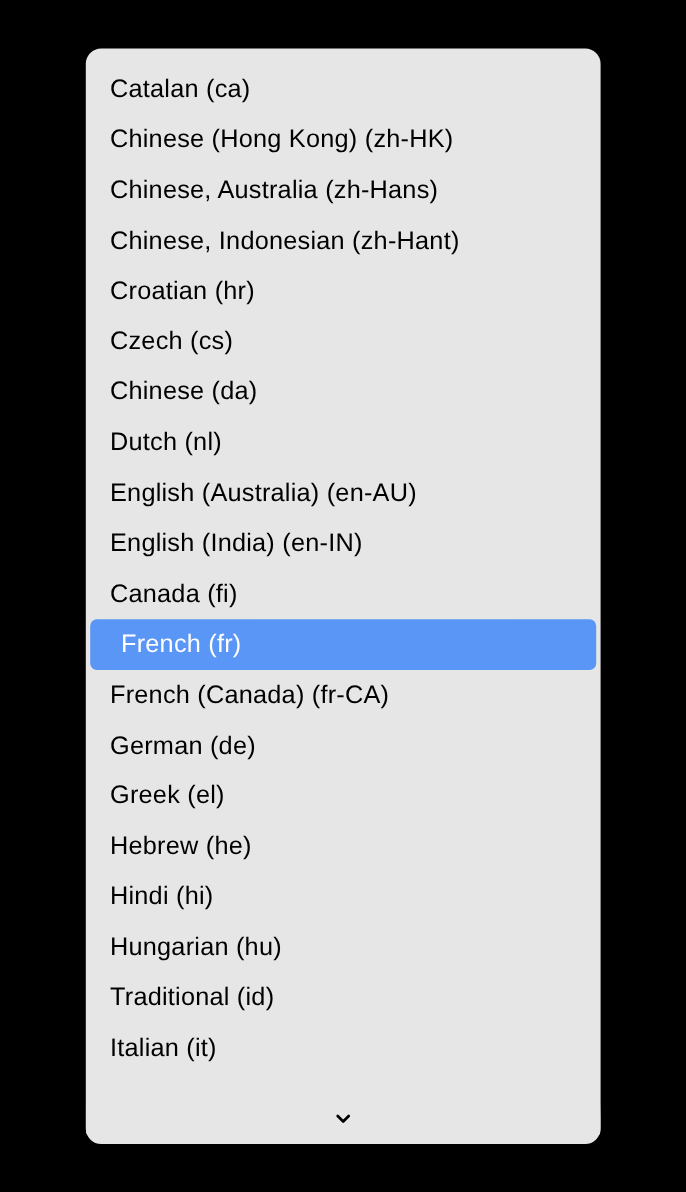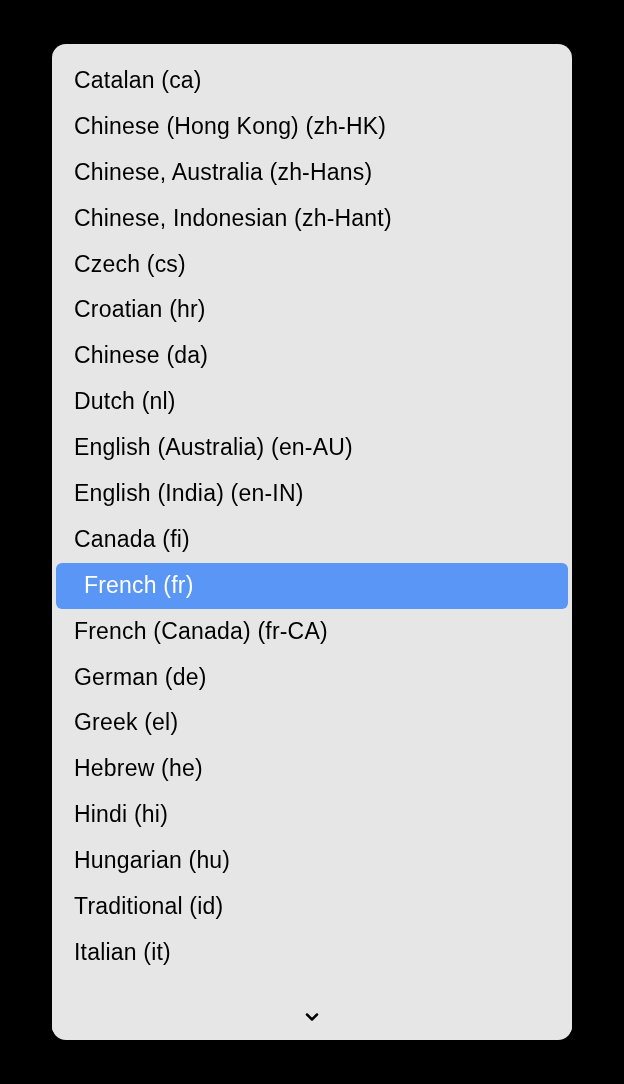--- a/index.html
+++ b/index.html
@@ -13,21 +13,21 @@
       height: 1084px;
       font-family: -apple-system, BlinkMacSystemFont, "Segoe UI", Helvetica, Arial, sans-serif;
       display: flex;
       align-items: center;
       justify-content: center;
       overflow: hidden;
     }
     .dropdown-panel {
       background: #e6e6e6;
       border-radius: 14px;
-      width: 520px;
+      width: 468px;
       height: 996px;
       overflow: hidden;
       position: relative;
       padding-top: 14px;
       box-shadow: 0 2px 8px rgba(0,0,0,0.2);
     }
     .option-list {
       list-style: none;
     }
     .option-item {
@@ -70,22 +70,22 @@
 </head>
 <body>
 
 <div class="dropdown-panel">
   <ul class="option-list">
 
   <li class="option-item">Catalan (ca)</li>
       <li class="option-item">Chinese (Hong Kong) (zh-HK)</li>
       <li class="option-item">Chinese, Australia (zh-Hans)</li>
       <li class="option-item">Chinese, Indonesian (zh-Hant)</li>
+      <li class="option-item">Croatian (hr)</li>
       <li class="option-item">Czech (cs)</li>
-      <li class="option-item">Croatian (hr)</li>
       <li class="option-item">Chinese (da)</li>
       <li class="option-item">Dutch (nl)</li>
       <li class="option-item">English (Australia) (en-AU)</li>
       <li class="option-item">English (India) (en-IN)</li>
       <li class="option-item">Canada (fi)</li>
       <li class="option-item selected">French (fr)</li>
       <li class="option-item">French (Canada) (fr-CA)</li>
       <li class="option-item">German (de)</li>
       <li class="option-item">Greek (el)</li>
       <li class="option-item">Hebrew (he)</li>

